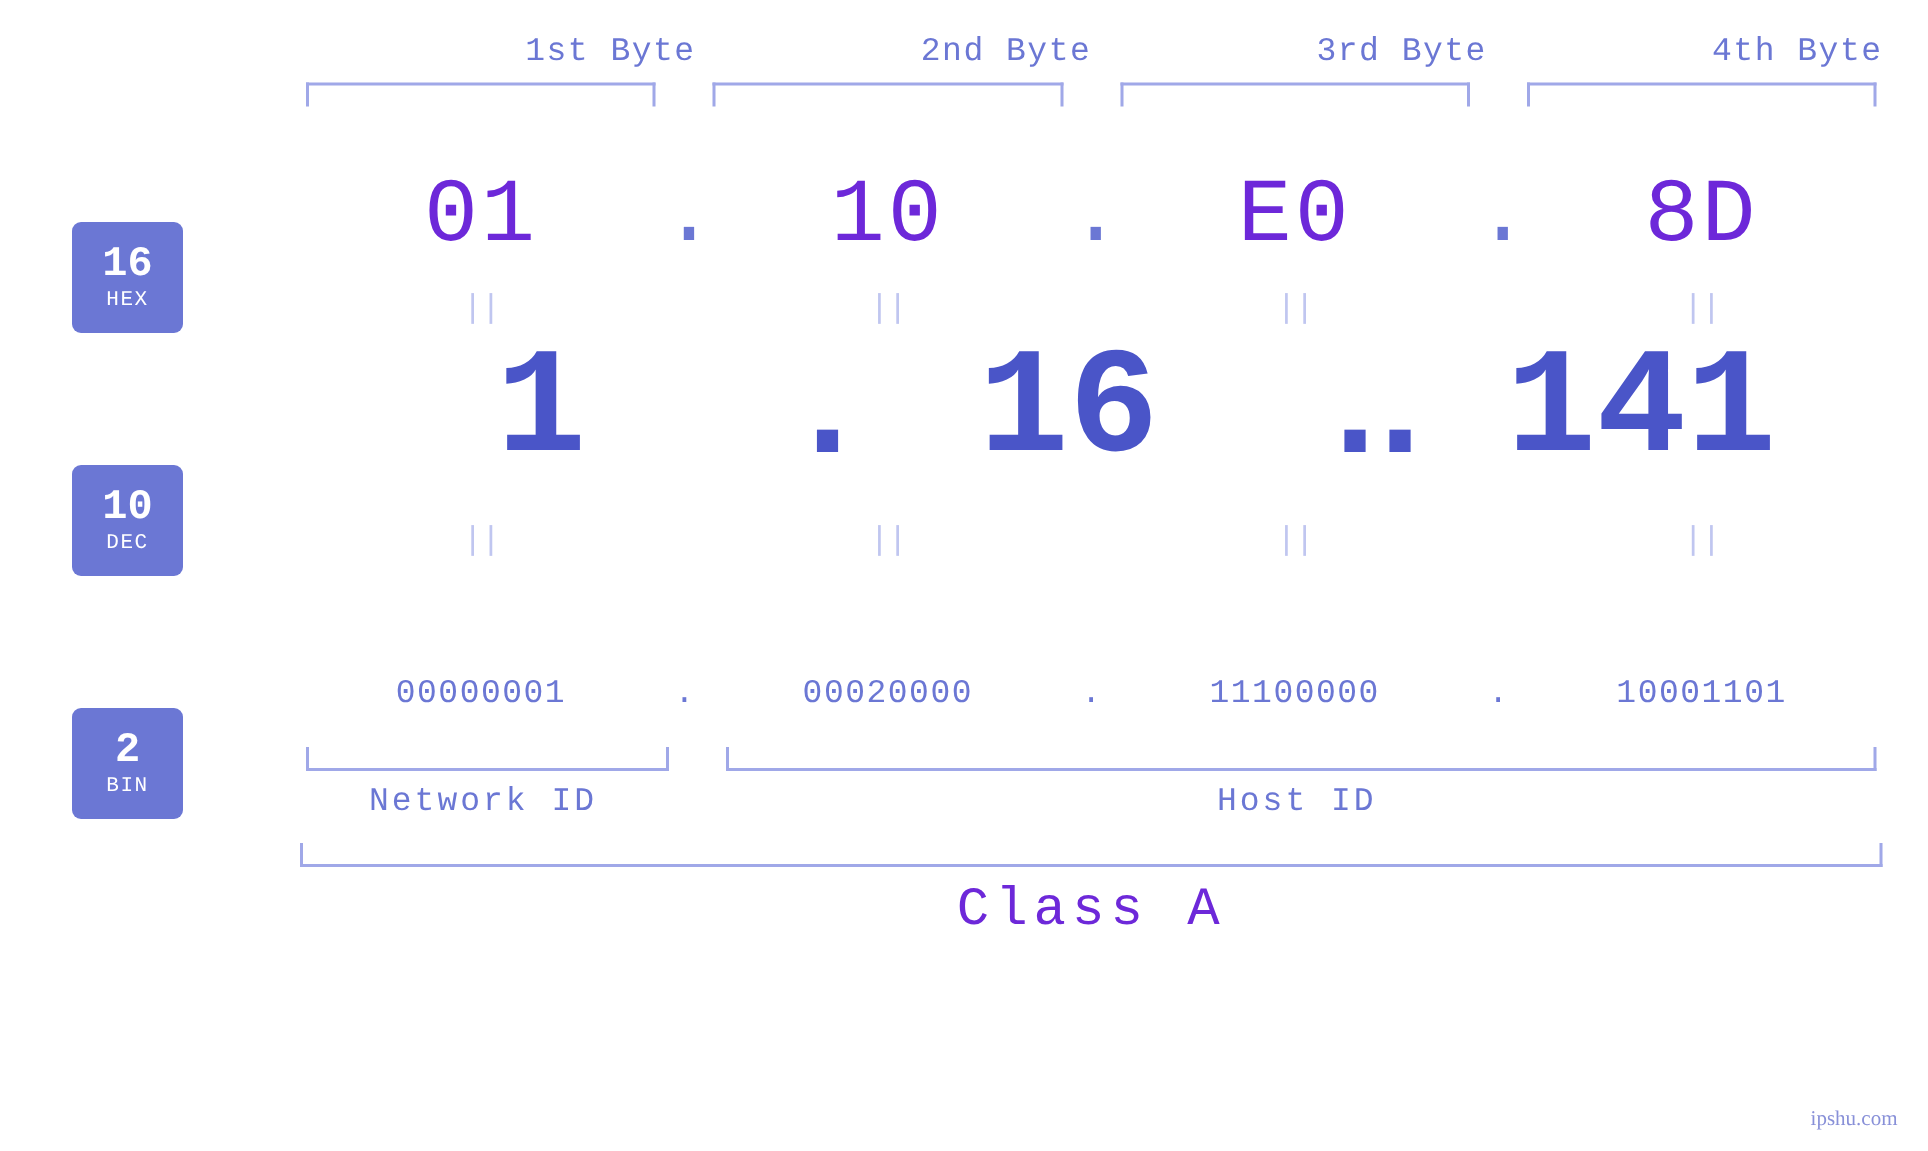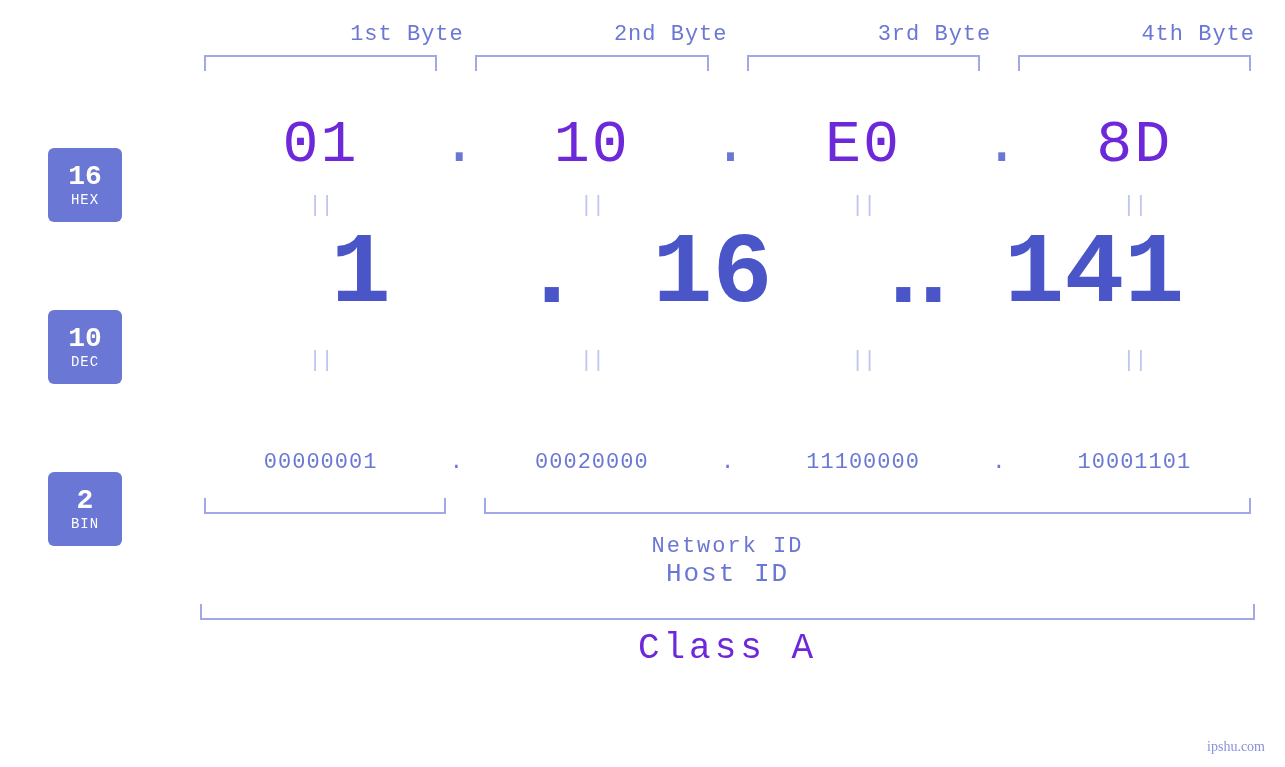--- a/index.html
+++ b/index.html
@@ -297,24 +297,24 @@
     </div>
 
     <div style="display:flex; margin-left:50px; margin-right:10px; margin-top:8px;">
 
       <div style="flex:1; border-bottom:2px solid #a0a8e8; border-left:2px solid #a0a8e8; border-right:2px solid #a0a8e8; height:16px; margin:0 4px;"></div>
       <div style="width:30px;"></div>
 
       <div style="flex:3.2; border-bottom:2px solid #a0a8e8; border-left:2px solid #a0a8e8; border-right:2px solid #a0a8e8; height:16px; margin:0 4px;"></div>
     </div>
 
-    <div style="display:flex; margin-left:50px; margin-right:10px; margin-top:20px;flex-direction:column;">
+    <div style="display:flex; margin-left:50px; margin-right:10px; margin-top:8px;">
       <div style="flex:1; text-align:center; font-size:22px; color:#6b77d4; letter-spacing:2px;">Network ID</div>
       <div style="width:30px;"></div>
-      <div style="flex:3.2; text-align:center; font-size:26px; color:#6b77d4; letter-spacing:2px;">Host ID</div>
+      <div style="flex:3.2; text-align:center; font-size:22px; color:#6b77d4; letter-spacing:2px;">Host ID</div>
     </div>
 
     <div class="class-bracket-container">
       <div class="class-bracket-line"></div>
       <div class="class-label">Class A</div>
     </div>
 
   </div>
 
   <div class="watermark">ipshu.com</div>

